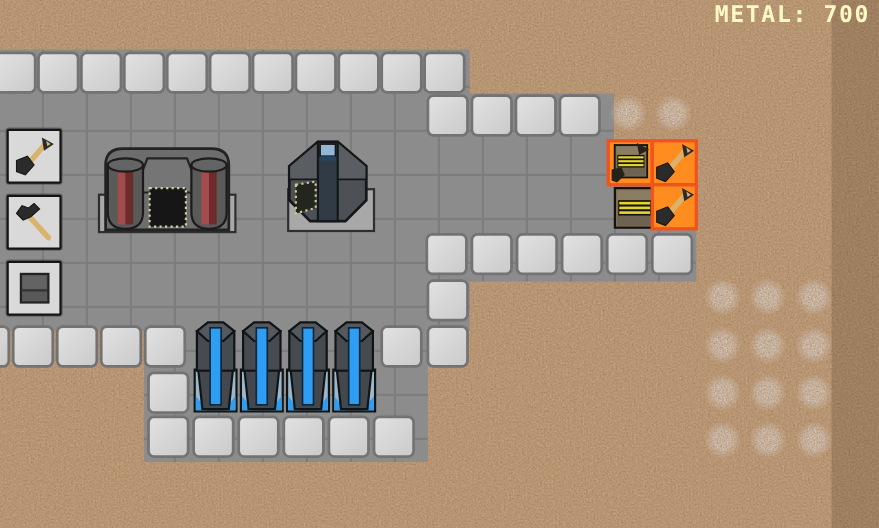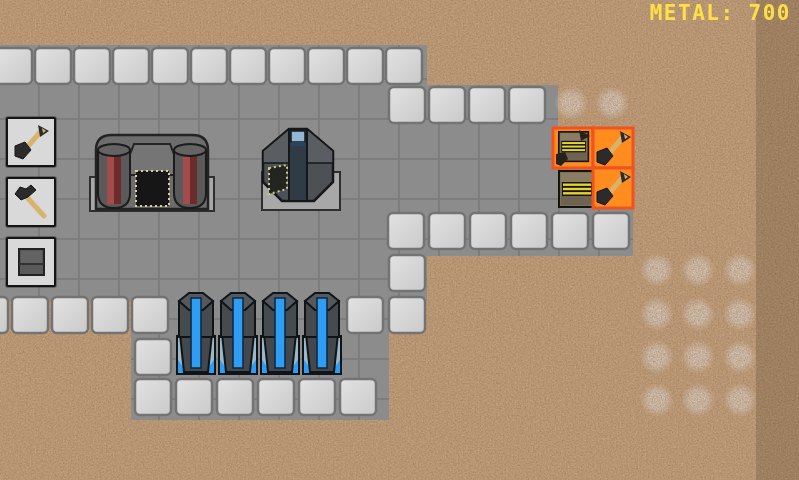--- a/index.html
+++ b/index.html
@@ -5,21 +5,21 @@
   html,body{margin:0;padding:0;background:#1d1d1d;}
   #stage{position:relative;width:799px;height:480px;overflow:hidden;
          background:#6b4a28;font-family:"DejaVu Sans Mono",monospace;}
   #world{position:absolute;left:0;top:0;display:block;}
   #toolbar{position:absolute;left:6px;top:117px;display:flex;flex-direction:column;gap:10px;}
   .tool-btn{width:50px;height:50px;background:#d9d9d9;border:2px solid #141414;border-radius:2px;
             display:flex;align-items:center;justify-content:center;padding:0;box-sizing:border-box;
             box-shadow:0 0 0 1px rgba(60,60,60,.5);cursor:pointer;}
   .tool-btn svg{display:block;}
   #hud{position:absolute;top:1px;right:8px;font-size:21px;font-weight:bold;
-       color:#fde047;letter-spacing:1.5px;white-space:nowrap;}
+       color:#fef9c3;letter-spacing:1.5px;white-space:nowrap;}
   #hud .metal-label{margin-right:14px;}
 </style>
 </head>
 <body>
 
 <div id="stage">
   <svg id="world" width="799" height="480" viewBox="0 0 799 480">
       <defs>
   <filter id="dirtF" x="0" y="0" width="100%" height="100%">
     <feTurbulence type="fractalNoise" baseFrequency="0.6" numOctaves="3" seed="11"></feTurbulence>

